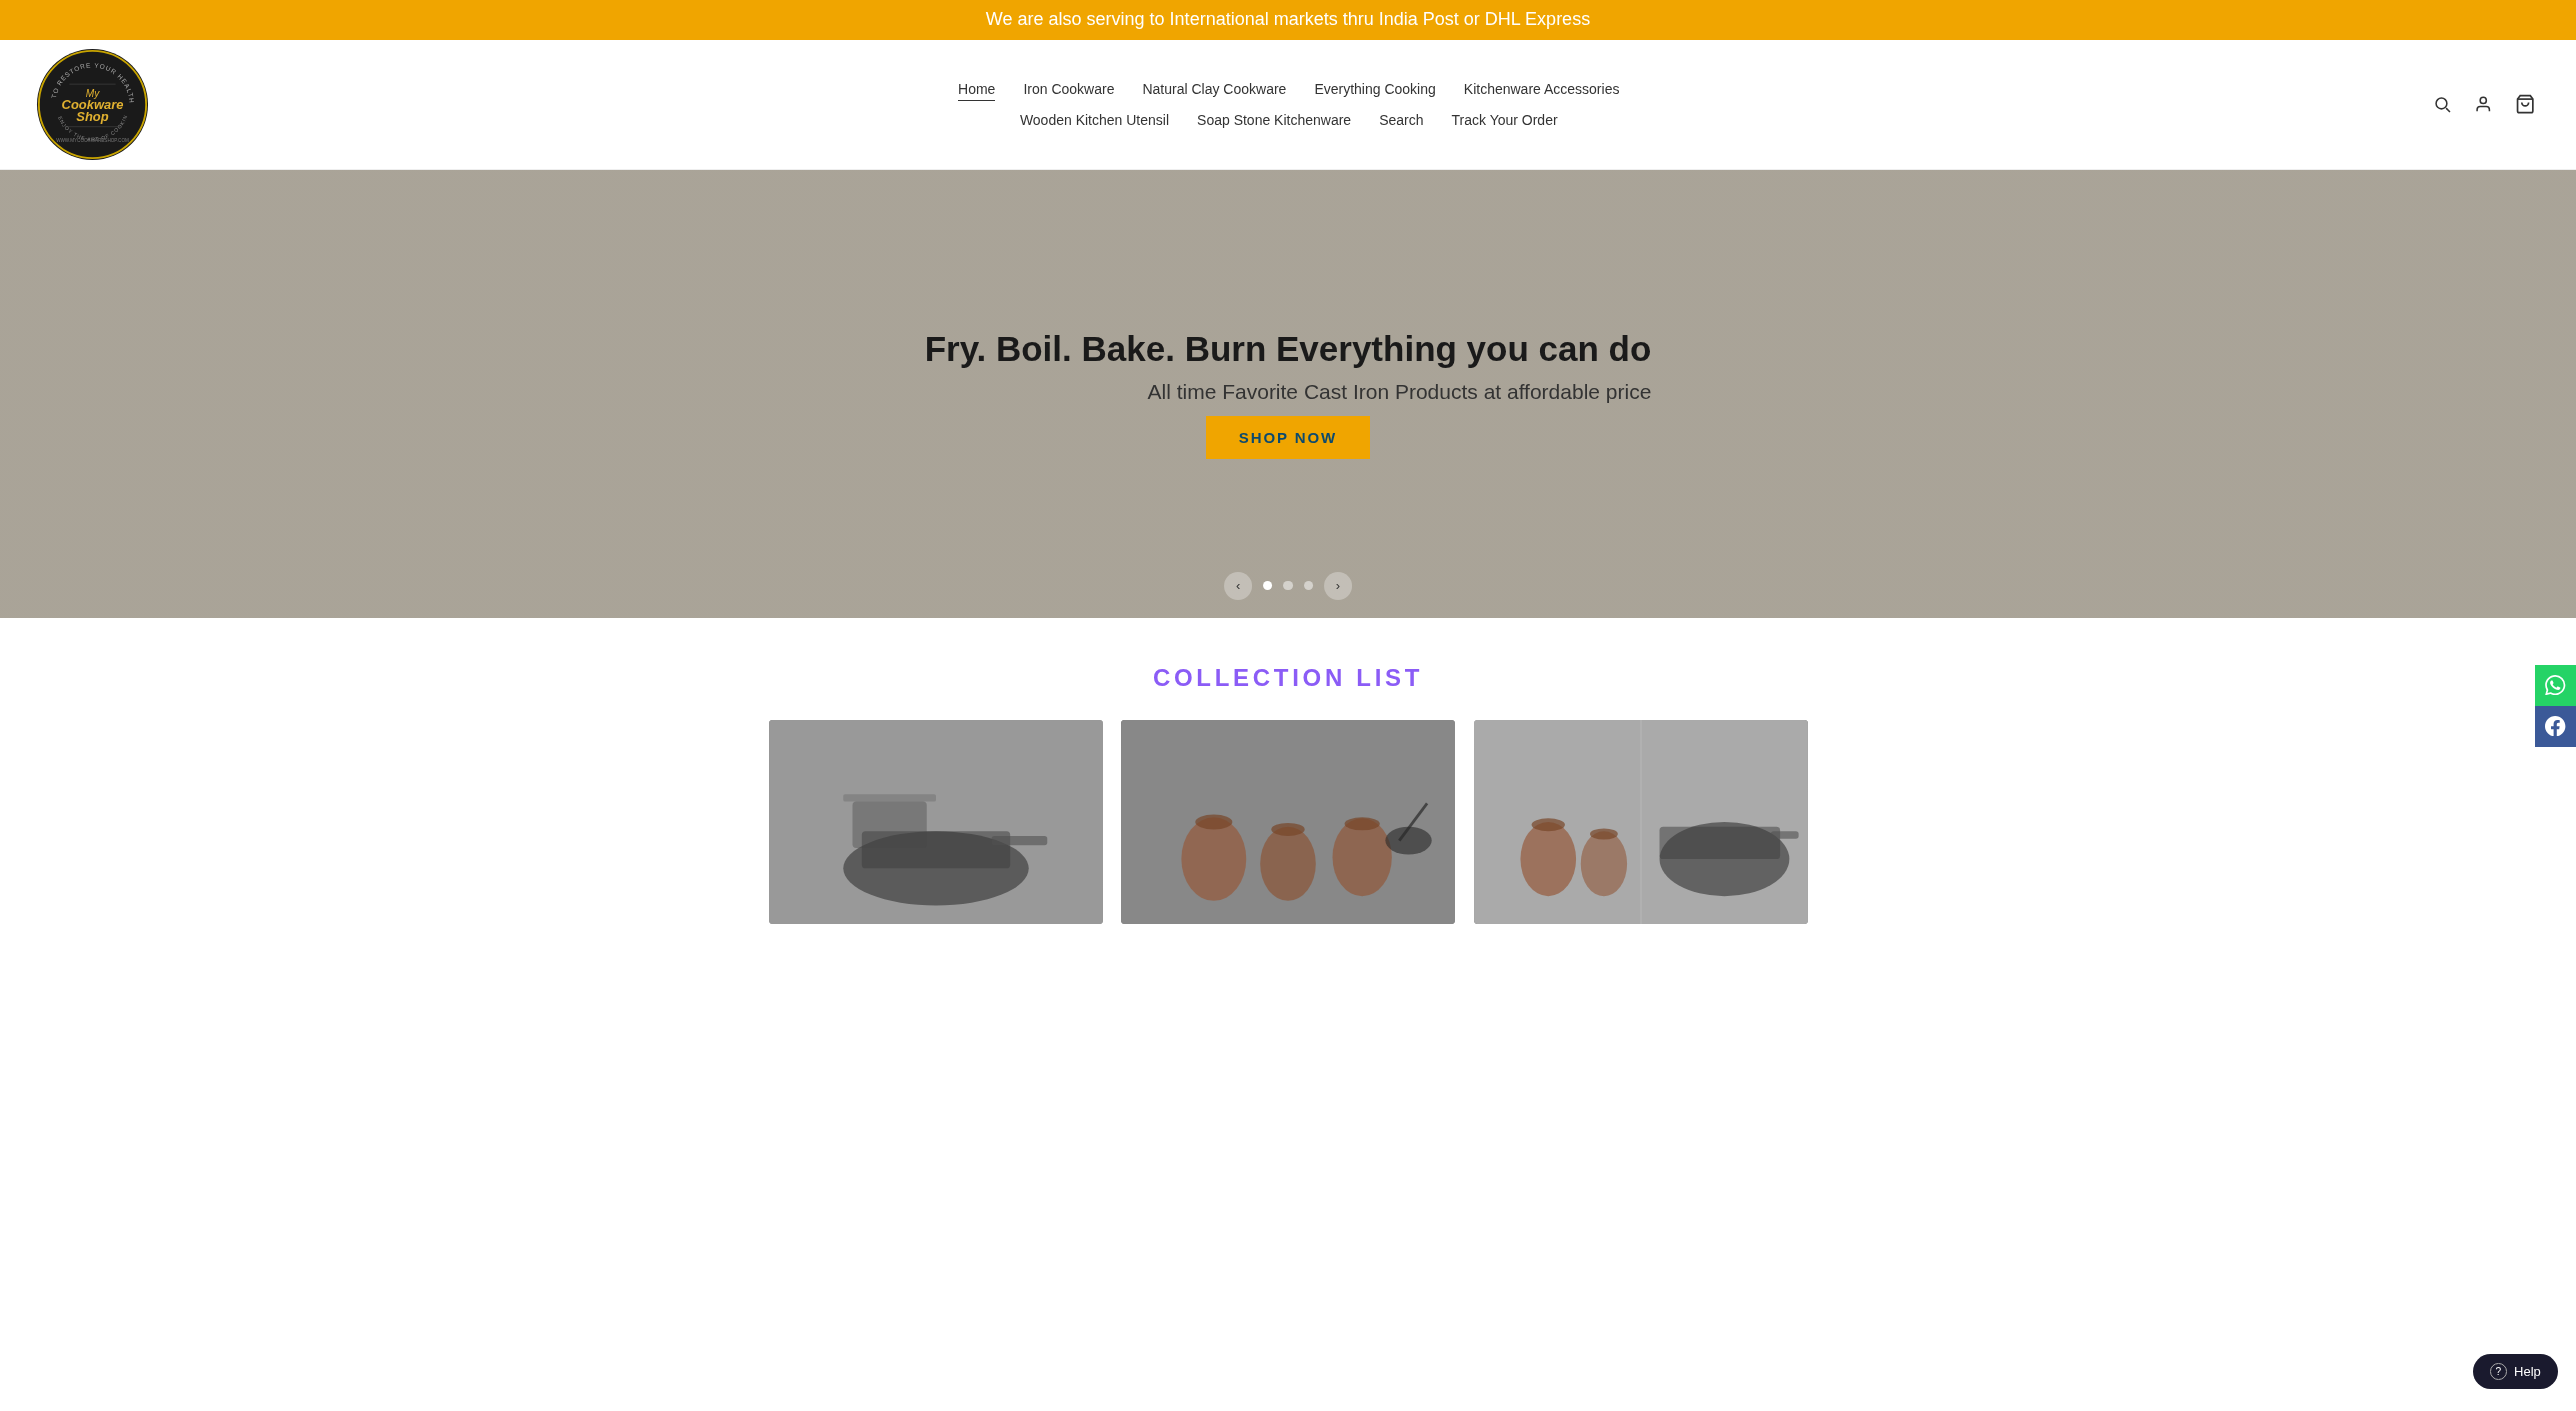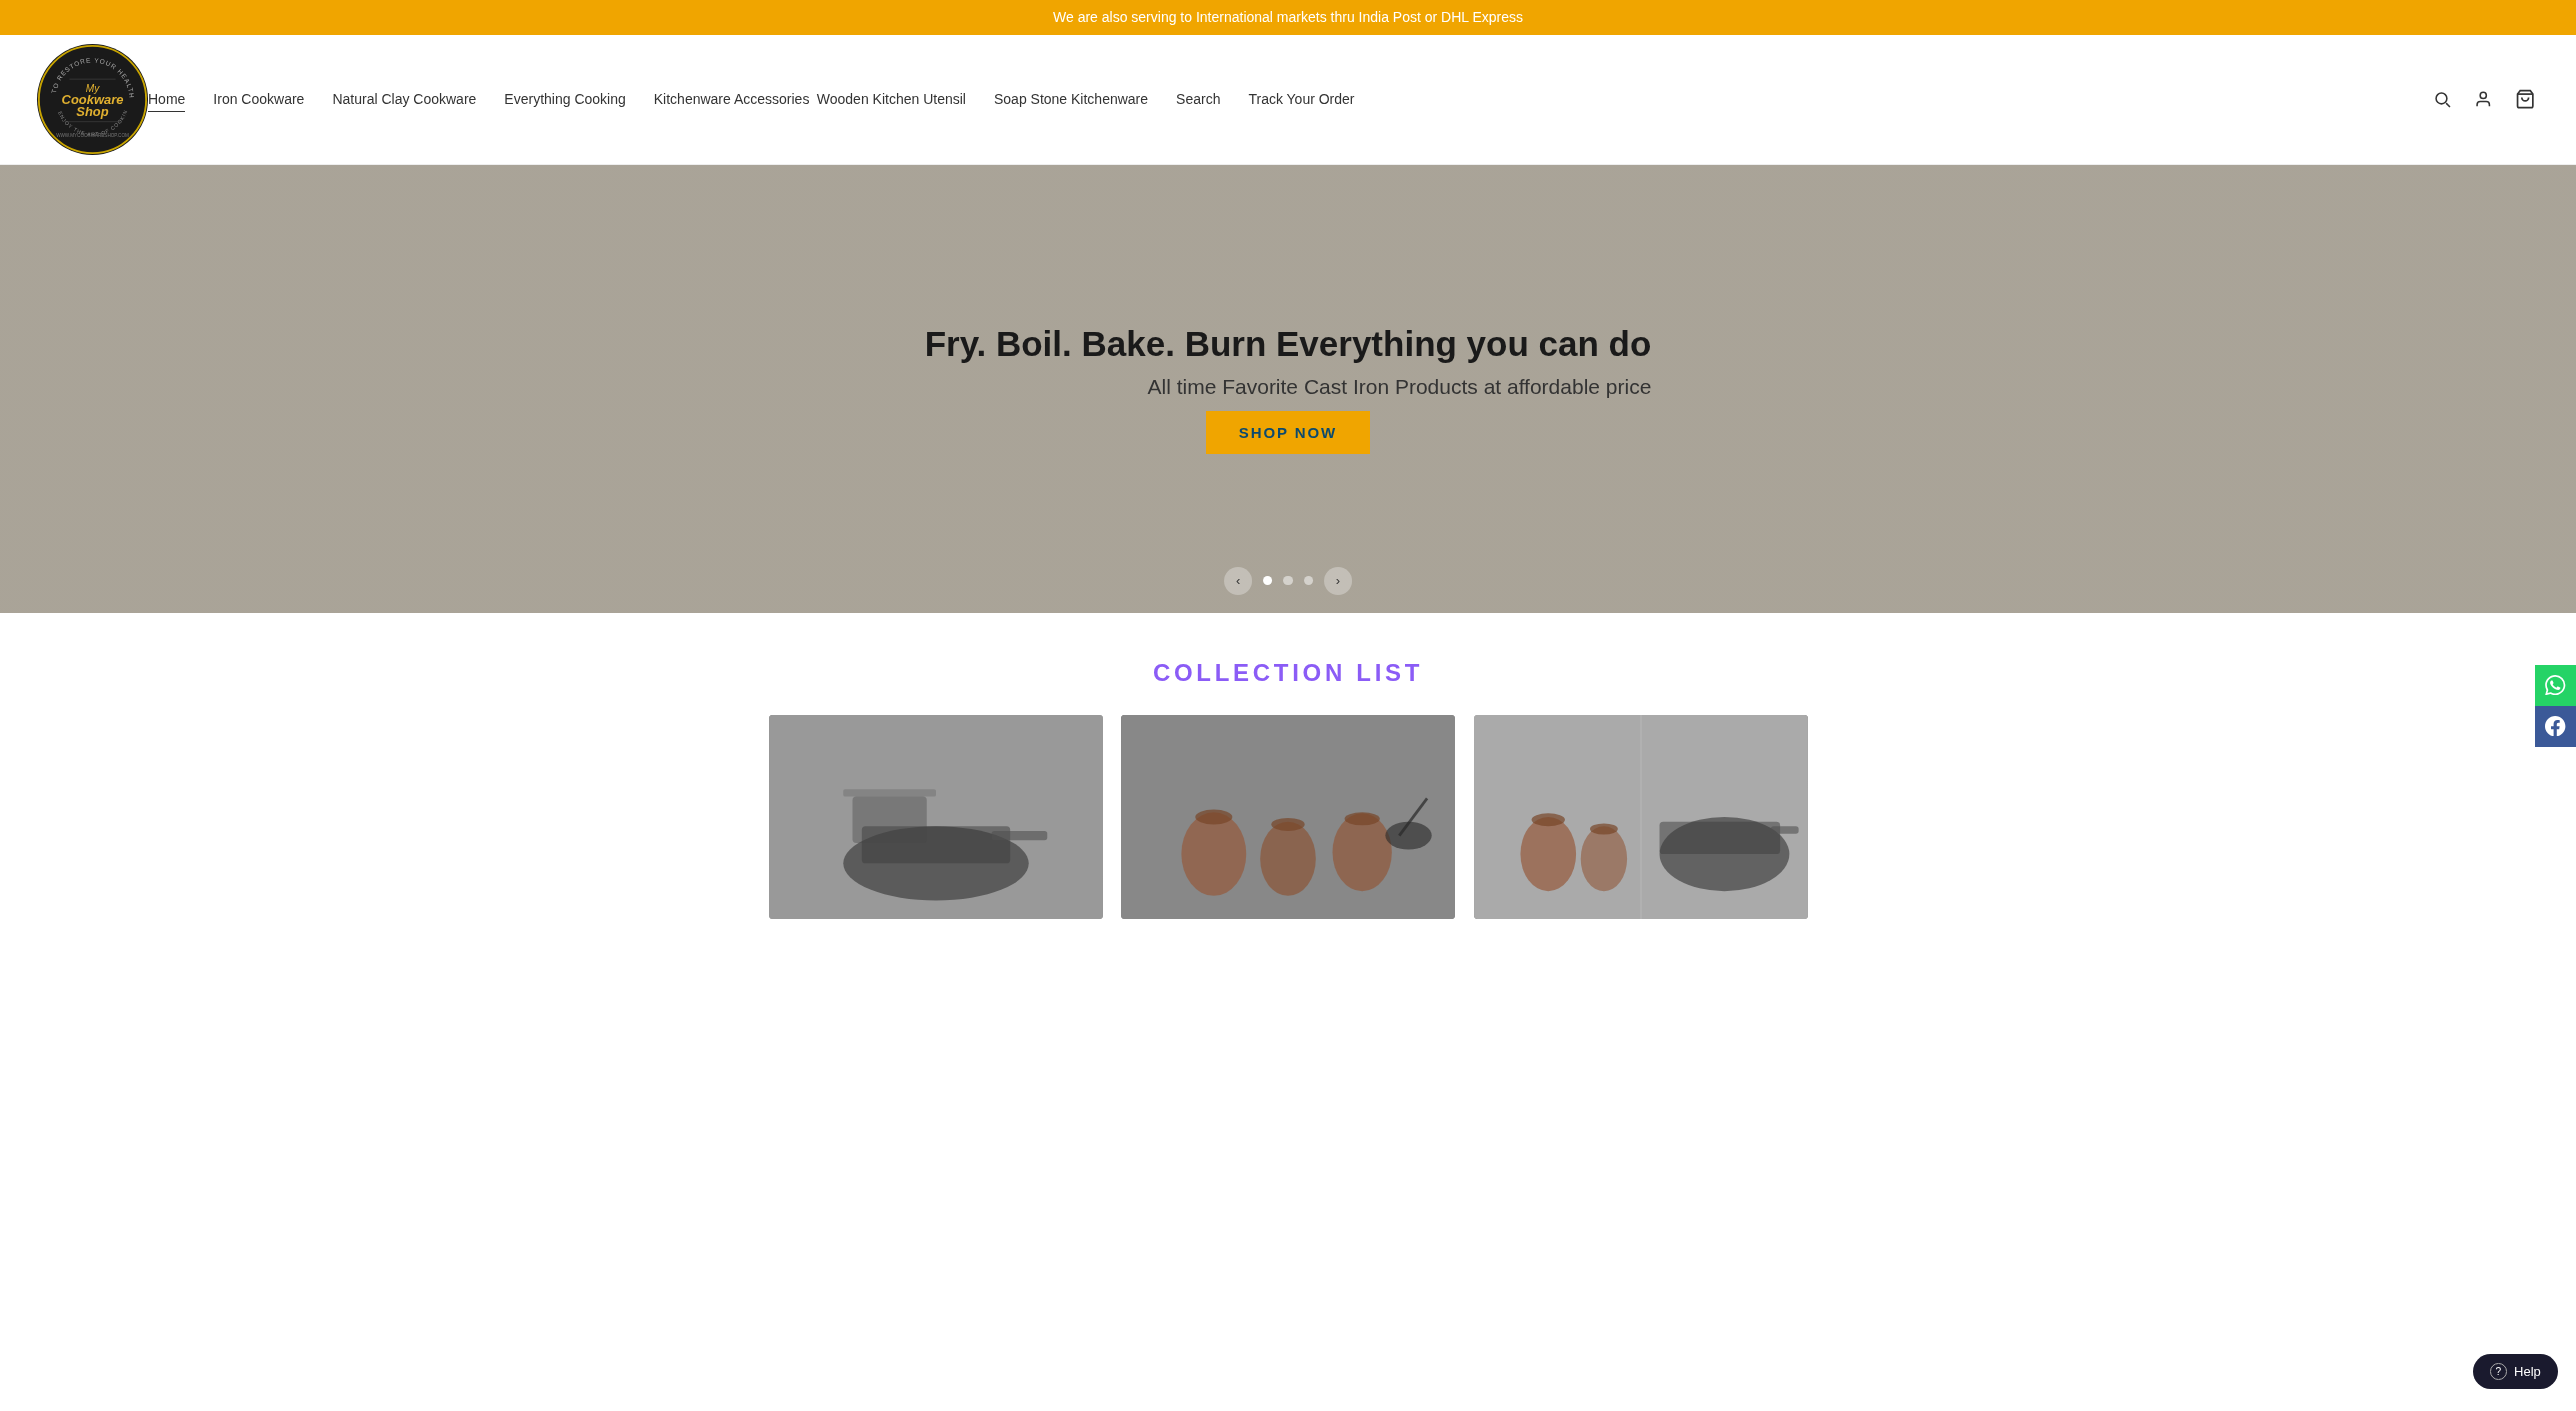--- a/index.html
+++ b/index.html
@@ -3,21 +3,21 @@
   <meta charset="utf-8">
   <style>
     * { margin: 0; padding: 0; box-sizing: border-box; }
     body { font-family: Arial, Helvetica, sans-serif; background: #fff; color: #333; }
 
     
     .announcement-bar {
       background: #f0a500;
       text-align: center;
       padding: 9.3px 18.5px;
-      font-size: 14px;
+      font-size: 18px;
       color: #fff;
       font-weight: 500;
     }
 
     
     .header {
       display: flex;
       align-items: center;
       justify-content: space-between;
       padding: 9.3px 37px;
@@ -42,21 +42,21 @@
       align-items: center;
       justify-content: center;
       position: relative;
       overflow: hidden;
     }
 
     
     .nav-wrapper {
       flex: 1;
       display: flex;
-      flex-direction: row;
+      flex-direction: column;
       align-items: center;
       gap: 7.4px;
     }
 
     .nav-row {
       display: flex;
       align-items: center;
       gap: 28px;
     }
 

